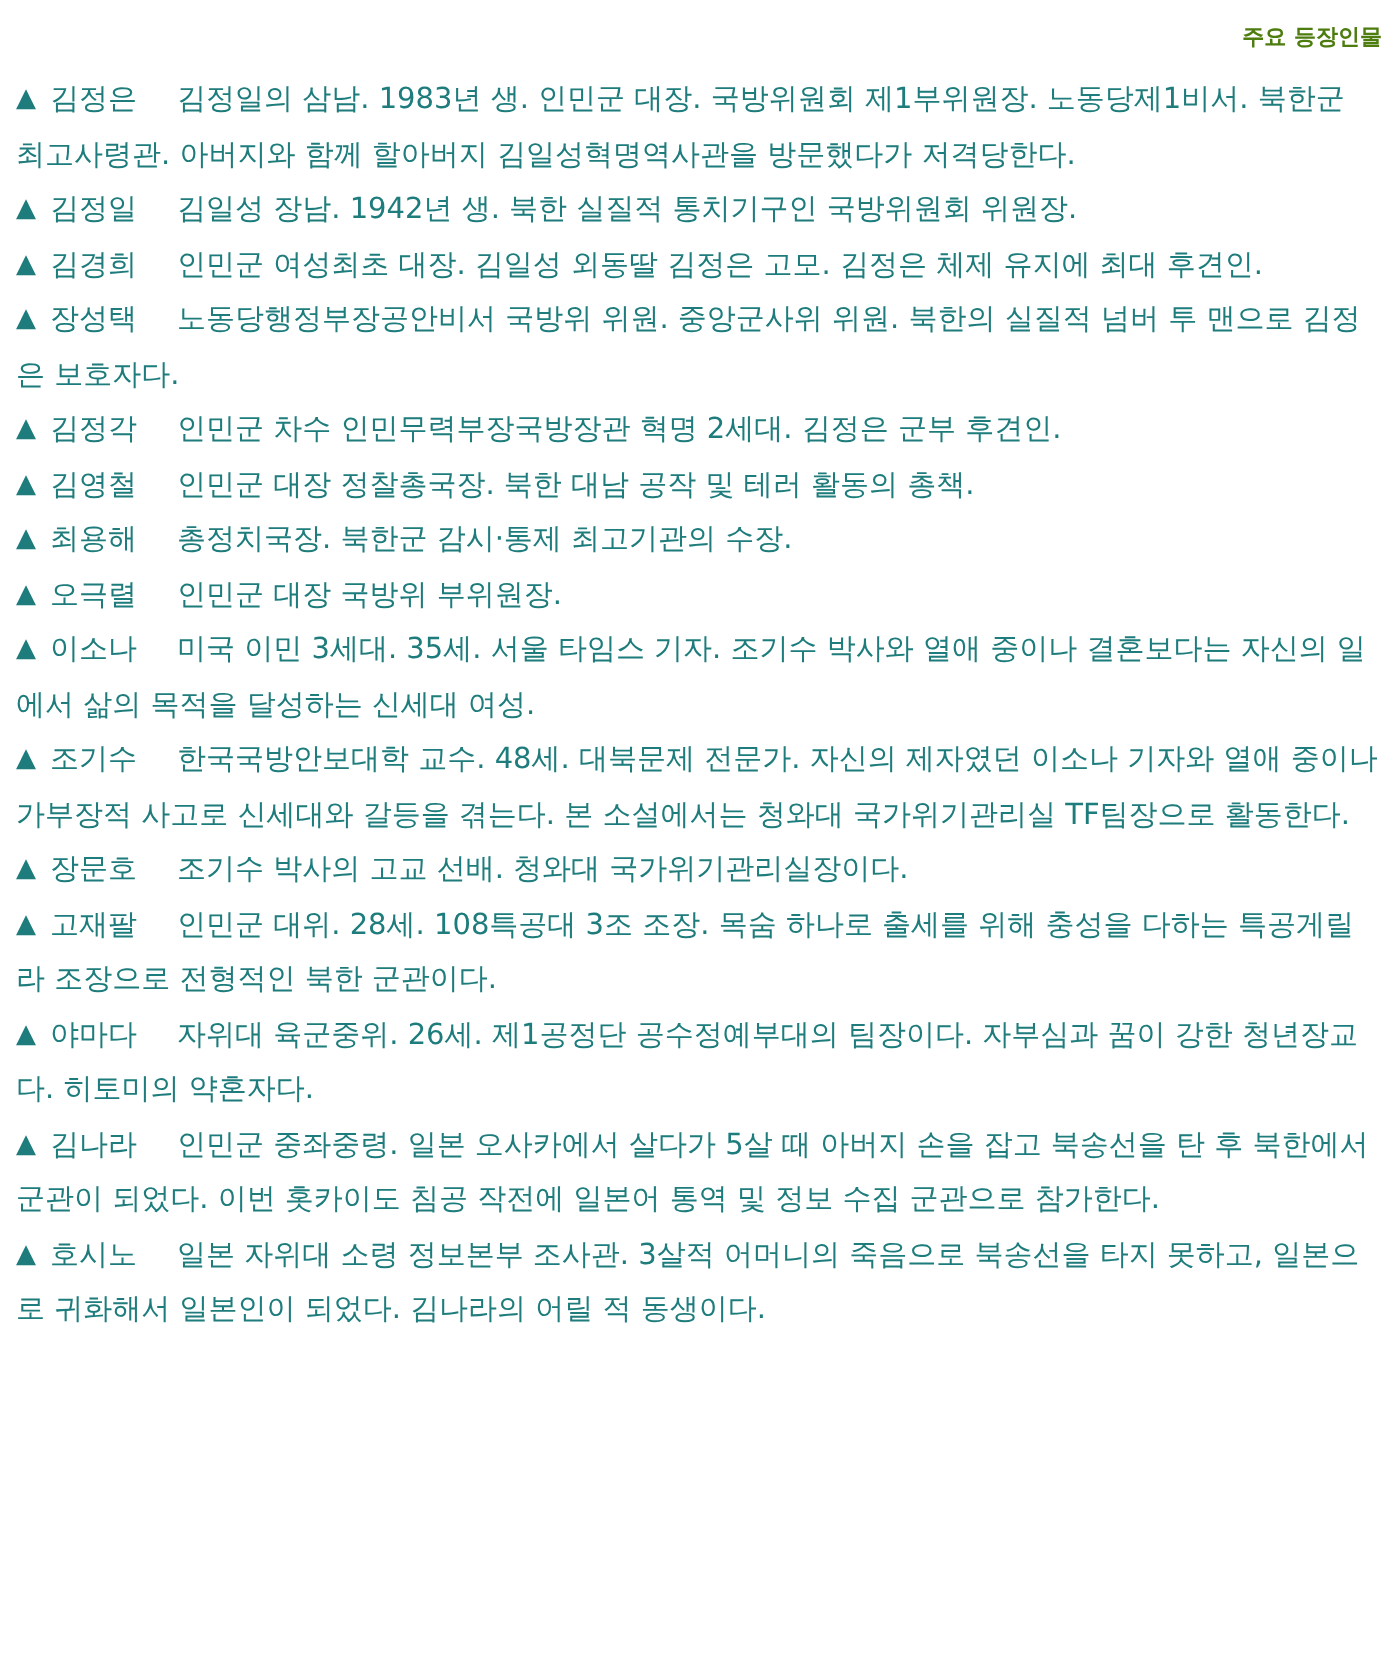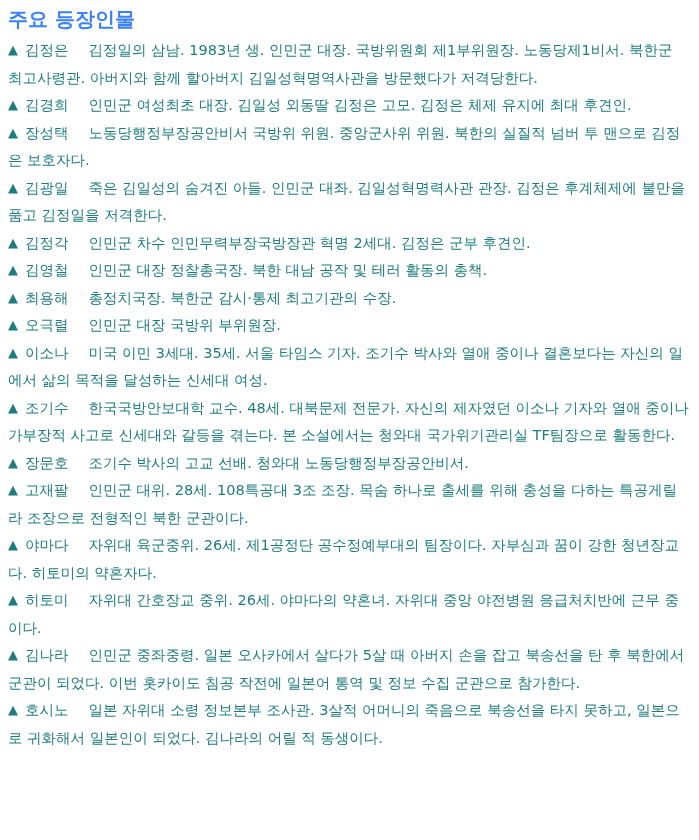--- a/index.html
+++ b/index.html
@@ -9,25 +9,26 @@
   }
   body {
     width: 699px;
     height: 840px;
     overflow: hidden;
     font-family: "DejaVu Sans", "Liberation Sans", sans-serif;
     box-sizing: border-box;
     padding: 6px 8px 0 8px;
   }
   .doc-title {
-    font-size: 20px;
+    font-size: 11px;
     font-weight: bold;
-    color: #3b82f6;
+    color: #4d7c0f;
     margin: 2px 0 7px 0;
     line-height: 22px;
+    text-align: right;
   }
   .character-list {
     margin: 0;
     padding: 0;
   }
   .entry {
     margin: 0;
     padding: 0;
     font-size: 14.5px;
     line-height: 27.5px;
@@ -48,32 +49,32 @@
 </head>
 <body>
 
 <h1 class="doc-title">주요 등장인물</h1>
 
 <div class="character-list">
   <p class="entry">
     <span class="bullet">▲</span><span class="name">김정은</span><span class="desc">김정일의 삼남. 1983년 생. 인민군 대장. 국방위원회 제1부위원장. 노동당제1비서. 북한군 최고사령관. 아버지와 함께 할아버지 김일성혁명역사관을 방문했다가 저격당한다.</span>
   </p>
 
+  <p class="entry">
+    <span class="bullet">▲</span><span class="name">김정일</span><span class="desc">김일성 장남. 1942년 생. 북한 실질적 통치기구인 국방위원회 위원장.</span>
+  </p>
 
   <p class="entry">
     <span class="bullet">▲</span><span class="name">김경희</span><span class="desc">인민군 여성최초 대장. 김일성 외동딸 김정은 고모. 김정은 체제 유지에 최대 후견인.</span>
   </p>
 
   <p class="entry">
     <span class="bullet">▲</span><span class="name">장성택</span><span class="desc">노동당행정부장공안비서 국방위 위원. 중앙군사위 위원. 북한의 실질적 넘버 투 맨으로 김정은 보호자다.</span>
   </p>
 
-  <p class="entry">
-    <span class="bullet">▲</span><span class="name">김광일</span><span class="desc">죽은 김일성의 숨겨진 아들. 인민군 대좌. 김일성혁명력사관 관장. 김정은 후계체제에 불만을 품고 김정일을 저격한다.</span>
-  </p>
 
   <p class="entry">
     <span class="bullet">▲</span><span class="name">김정각</span><span class="desc">인민군 차수 인민무력부장국방장관 혁명 2세대. 김정은 군부 후견인.</span>
   </p>
 
   <p class="entry">
     <span class="bullet">▲</span><span class="name">김영철</span><span class="desc">인민군 대장 정찰총국장. 북한 대남 공작 및 테러 활동의 총책.</span>
   </p>
 
 
@@ -87,35 +88,32 @@
 
   <p class="entry">
     <span class="bullet">▲</span><span class="name">이소나</span><span class="desc">미국 이민 3세대. 35세. 서울 타임스 기자. 조기수 박사와 열애 중이나 결혼보다는 자신의 일에서 삶의 목적을 달성하는 신세대 여성.</span>
   </p>
 
   <p class="entry">
     <span class="bullet">▲</span><span class="name">조기수</span><span class="desc">한국국방안보대학 교수. 48세. 대북문제 전문가. 자신의 제자였던 이소나 기자와 열애 중이나 가부장적 사고로 신세대와 갈등을 겪는다. 본 소설에서는 청와대 국가위기관리실 TF팀장으로 활동한다.</span>
   </p>
 
   <p class="entry">
-    <span class="bullet">▲</span><span class="name">장문호</span><span class="desc">조기수 박사의 고교 선배. 청와대 노동당행정부장공안비서.</span>
+    <span class="bullet">▲</span><span class="name">장문호</span><span class="desc">조기수 박사의 고교 선배. 청와대 국가위기관리실장이다.</span>
   </p>
 
 
   <p class="entry">
     <span class="bullet">▲</span><span class="name">고재팔</span><span class="desc">인민군 대위. 28세. 108특공대 3조 조장. 목숨 하나로 출세를 위해 충성을 다하는 특공게릴라 조장으로 전형적인 북한 군관이다.</span>
   </p>
 
   <p class="entry">
     <span class="bullet">▲</span><span class="name">야마다</span><span class="desc">자위대 육군중위. 26세. 제1공정단 공수정예부대의 팀장이다. 자부심과 꿈이 강한 청년장교다. 히토미의 약혼자다.</span>
   </p>
 
-  <p class="entry">
-    <span class="bullet">▲</span><span class="name">히토미</span><span class="desc">자위대 간호장교 중위. 26세. 야마다의 약혼녀. 자위대 중앙 야전병원 응급처치반에 근무 중이다.</span>
-  </p>
 
   <p class="entry">
     <span class="bullet">▲</span><span class="name">김나라</span><span class="desc">인민군 중좌중령. 일본 오사카에서 살다가 5살 때 아버지 손을 잡고 북송선을 탄 후 북한에서 군관이 되었다. 이번 홋카이도 침공 작전에 일본어 통역 및 정보 수집 군관으로 참가한다.</span>
   </p>
 
   <p class="entry">
     <span class="bullet">▲</span><span class="name">호시노</span><span class="desc">일본 자위대 소령 정보본부 조사관. 3살적 어머니의 죽음으로 북송선을 타지 못하고, 일본으로 귀화해서 일본인이 되었다. 김나라의 어릴 적 동생이다.</span>
   </p>
 </div>
 

